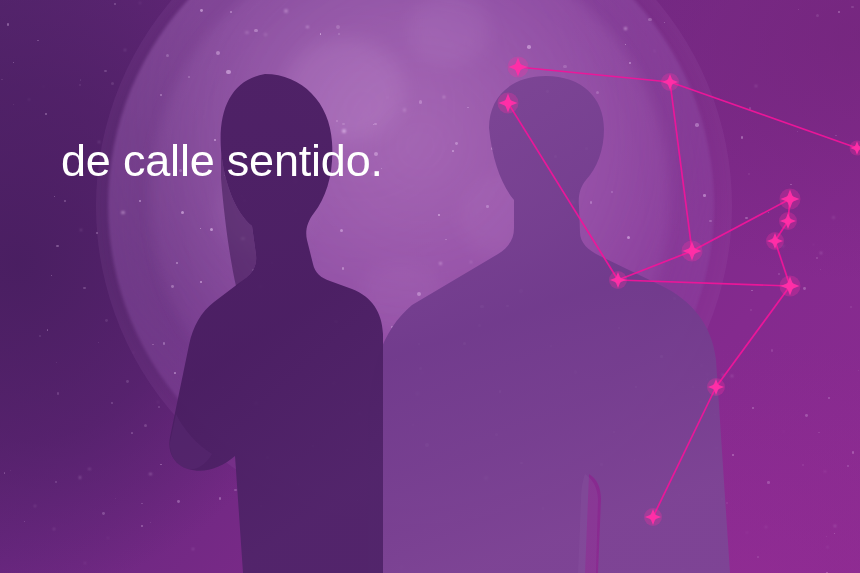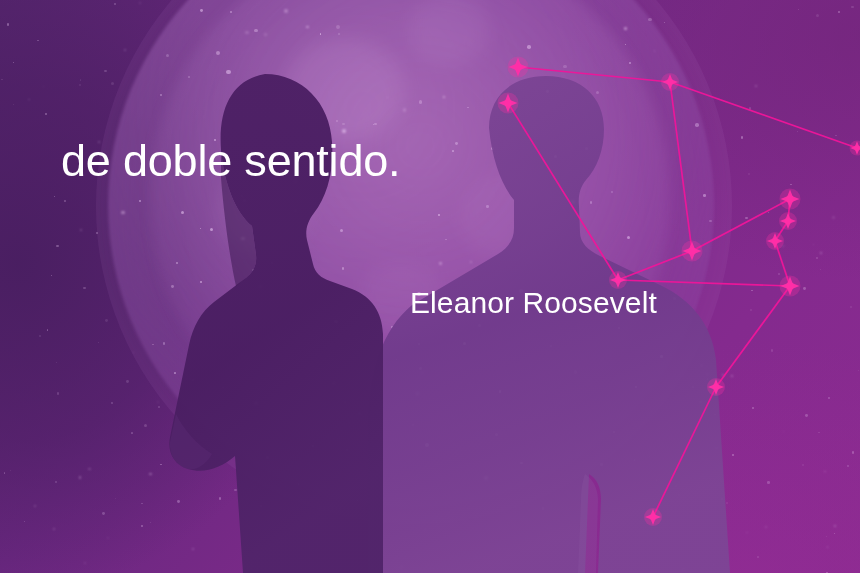--- a/index.html
+++ b/index.html
@@ -619,18 +619,17 @@
           <path d="M857 141.25 L858.89 146.11 L863.75 148
        L858.89 149.89 L857 154.75
        L855.11 149.89 L850.25 148
        L855.11 146.11 Z" fill="#ff2ea6" opacity="0.95"></path>
         </g>
       </g>
   </svg>
 
 
   <div class="quote">
-    <span class="quote-line">de doble sentido.</span>
+    <span class="quote-line">de calle sentido.</span>
   </div>
 
-  <div class="author">Eleanor Roosevelt</div>
 
 </div>
 
 </body></html>

